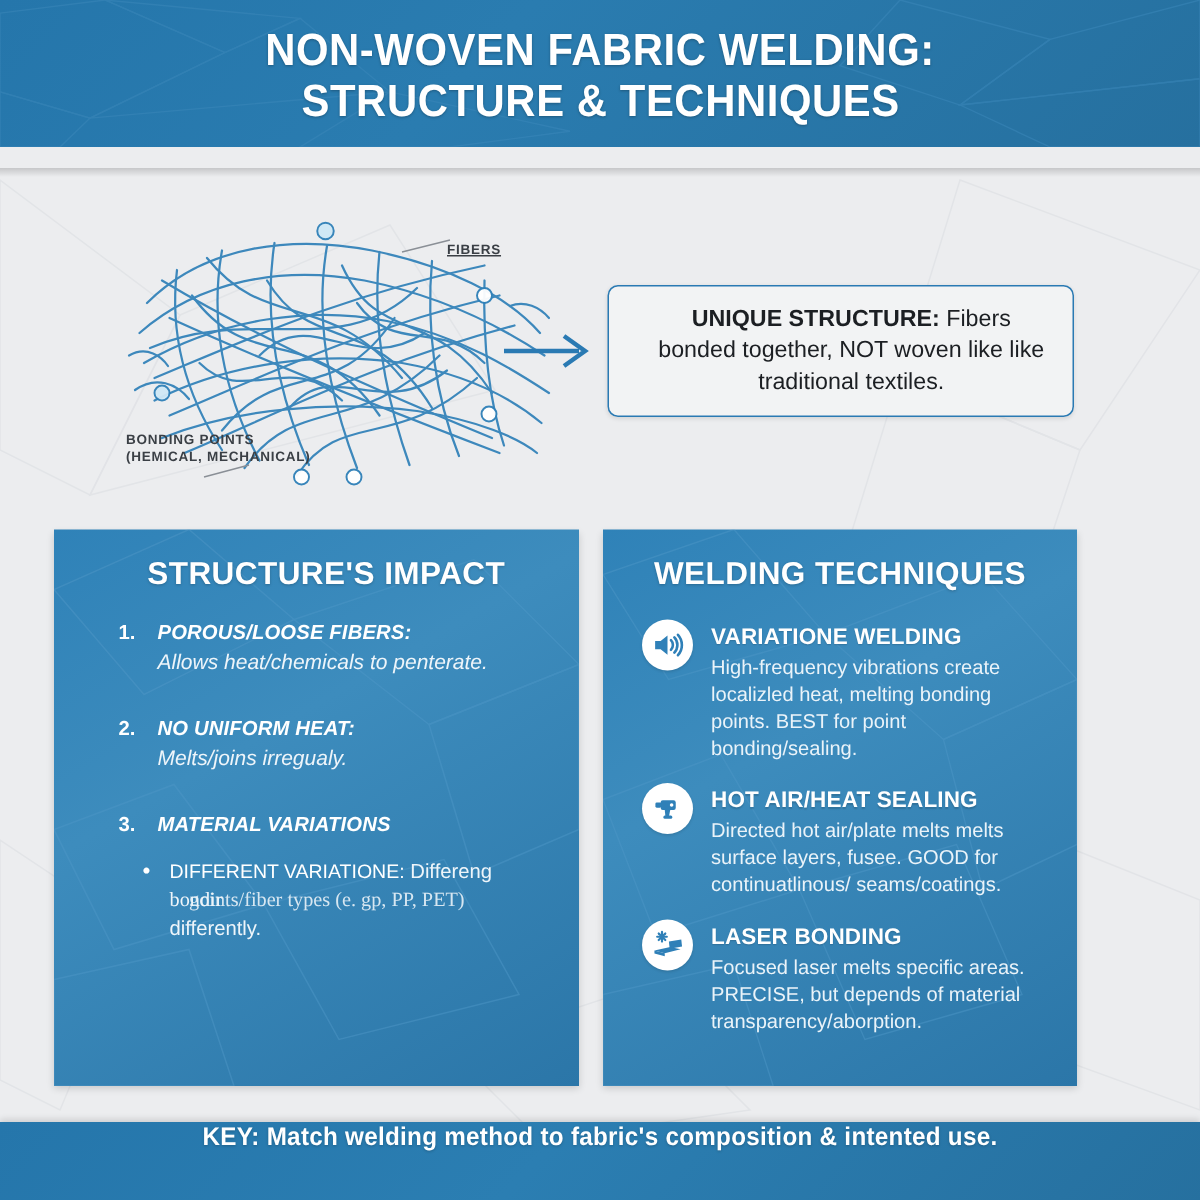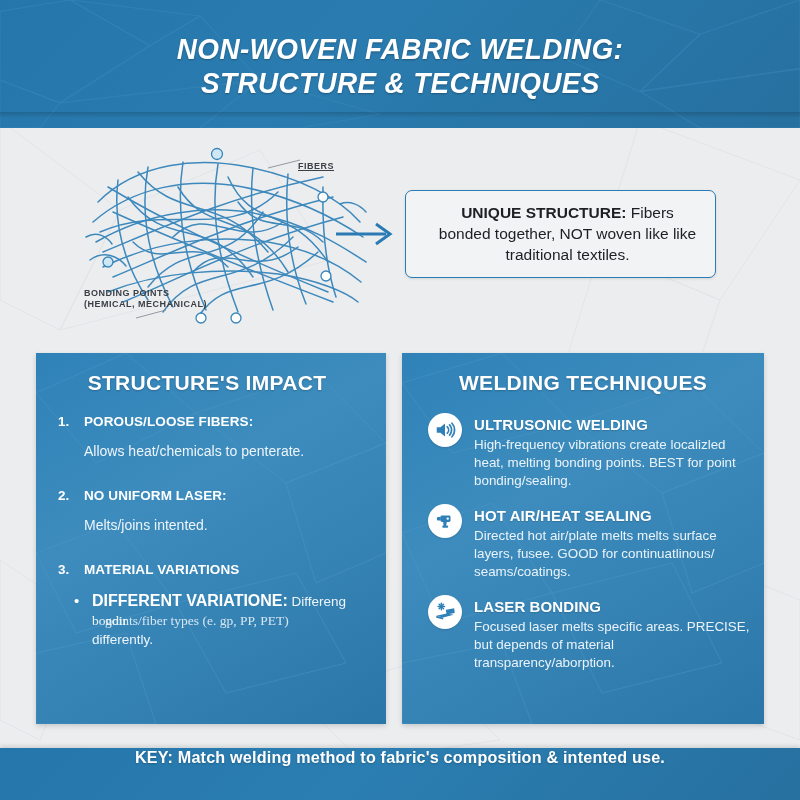--- a/index.html
+++ b/index.html
@@ -10,24 +10,23 @@
     position:relative;
   }
   #canvas{position:relative;width:800px;height:800px;overflow:hidden;}
 
   
   .bg-poly{position:absolute;inset:0;z-index:0;}
   .bg-poly svg{width:100%;height:100%;display:block;}
 
   
   .header{
-    position:absolute;left:0;top:0;width:800px;height:128px;z-index:3;
+    position:absolute;left:0;top:0;width:800px;height:98px;z-index:3;
     background:linear-gradient(135deg,#2576ab 0%,#2a7cb0 40%,#26709f 100%);
     overflow:hidden;
-    font-style:italic;
   }
   .header .poly{position:absolute;inset:0;}
   .header .poly svg{width:100%;height:100%;display:block;}
   .header-inner{
     position:relative;z-index:2;height:100%;
     display:flex;flex-direction:column;align-items:center;justify-content:center;
     padding-top:4px;box-sizing:border-box;
   }
   .title-line{
     color:#ffffff;font-weight:bold;letter-spacing:.4px;
@@ -69,44 +68,44 @@
 
   
   .panel{
     position:absolute;top:353px;height:371px;z-index:2;
     background:linear-gradient(150deg,#2f82b8 0%,#3d8cbd 38%,#2b76a8 100%);
     box-shadow:0 2px 5px rgba(0,0,0,.16);
     overflow:hidden;box-sizing:border-box;
   }
   .panel .ppoly{position:absolute;inset:0;}
   .panel .ppoly svg{width:100%;height:100%;display:block;}
-  .panel-left{left:36px;width:350px;padding:18px 16px 0 8px;}
-  .panel-right{left:402px;width:362px;padding:18px 14px 0 14px;}
+  .panel-left{left:36px;width:350px;padding:18px 16px 0 29px;}
+  .panel-right{left:402px;width:316px;padding:18px 14px 0 14px;}
   .panel-inner{position:relative;z-index:2;}
   .panel-title{
     color:#fff;font-weight:bold;font-size:21px;letter-spacing:.3px;
     text-align:center;margin:0 0 18px 0;text-shadow:0 1px 2px rgba(0,0,0,.22);
   }
 
   
   .nitem{display:flex;margin:0 0 26px 14px;}
   .nnum{
     color:#ffffff;font-weight:bold;font-size:13.5px;width:26px;flex:0 0 26px;
     line-height:18px;
   }
-  .nbody{flex:1;}
+  .nbody{flex:1;font-style:italic;}
   .nhead{color:#ffffff;font-weight:bold;font-size:13.5px;line-height:18px;letter-spacing:.1px;}
-  .ndesc{color:#eef5fa;font-size:14px;line-height:19px;margin-top:11px;}
+  .ndesc{color:#eef5fa;font-size:14px;line-height:19px;margin-top:1px;}
 
   .subitem{display:flex;margin:-14px 0 0 30px;}
   .sbul{
     color:#fff;font-size:15px;width:18px;flex:0 0 18px;line-height:19px;
   }
   .sbody{flex:1;color:#eef5fa;font-size:13.5px;line-height:19px;}
-  .sbody b{color:#fff;font-weight:bold;font-size:16px;}
+  .sbody b{color:#fff;font-weight:normal;font-size:13px;}
   .overlap{position:relative;display:inline-block;font-family:Liberation Serif, serif;}
   .overlap .ghost{position:absolute;left:13px;top:0;white-space:nowrap;opacity:.88;}
 
   
   .tech{display:flex;margin:0 0 14px 12px;}
   .tech-ico{
     width:34px;height:34px;flex:0 0 34px;border-radius:50%;
     background:#ffffff;margin-right:12px;
     display:flex;align-items:center;justify-content:center;
     box-shadow:0 1px 2px rgba(0,0,0,.13);
@@ -262,22 +261,22 @@
         <div class="nnum">1.</div>
         <div class="nbody">
           <div class="nhead">POROUS/LOOSE FIBERS:</div>
           <div class="ndesc">Allows heat/chemicals to penterate.</div>
         </div>
       </div>
 
       <div class="nitem">
         <div class="nnum">2.</div>
         <div class="nbody">
-          <div class="nhead">NO UNIFORM LASER:</div>
-          <div class="ndesc">Melts/joins intented.</div>
+          <div class="nhead">NO UNIFORM HEAT:</div>
+          <div class="ndesc">Melts/joins irregualy.</div>
         </div>
       </div>
 
       <div class="nitem">
         <div class="nnum">3.</div>
         <div class="nbody">
           <div class="nhead">MATERIAL VARIATIONS</div>
         </div>
       </div>
 
@@ -311,21 +310,21 @@
       <div class="tech">
         <div class="tech-ico">
           <svg width="22" height="22" viewBox="0 0 24 24">
             <path d="M3 9 h4 l5 -4 v14 l-5 -4 H3 Z" fill="#2f80b8"></path>
             <path d="M14.5 8.5 a5 5 0 0 1 0 7" fill="none" stroke="#2f80b8" stroke-width="1.9" stroke-linecap="round"></path>
             <path d="M17 6.5 a8 8 0 0 1 0 11" fill="none" stroke="#2f80b8" stroke-width="1.9" stroke-linecap="round"></path>
             <path d="M19.6 4.6 a11 11 0 0 1 0 14.8" fill="none" stroke="#2f80b8" stroke-width="1.9" stroke-linecap="round"></path>
           </svg>
         </div>
         <div class="tech-body">
-          <div class="tech-title">ULTRUSONIC WELDING</div>
+          <div class="tech-title">VARIATIONE WELDING</div>
           <div class="tech-desc">High-frequency vibrations create localizled heat, melting bonding points. BEST for point bonding/sealing.</div>
         </div>
       </div>
 
       <div class="tech">
         <div class="tech-ico">
           <svg width="22" height="22" viewBox="0 0 24 24">
             <rect x="7" y="6" width="11" height="7" rx="1.6" fill="#2f80b8"></rect>
             <rect x="3.2" y="7.6" width="4.2" height="3.8" rx="1" fill="#2f80b8"></rect>
             <path d="M10 13 h4 l-1 5 h-2.5 Z" fill="#2f80b8"></path>

